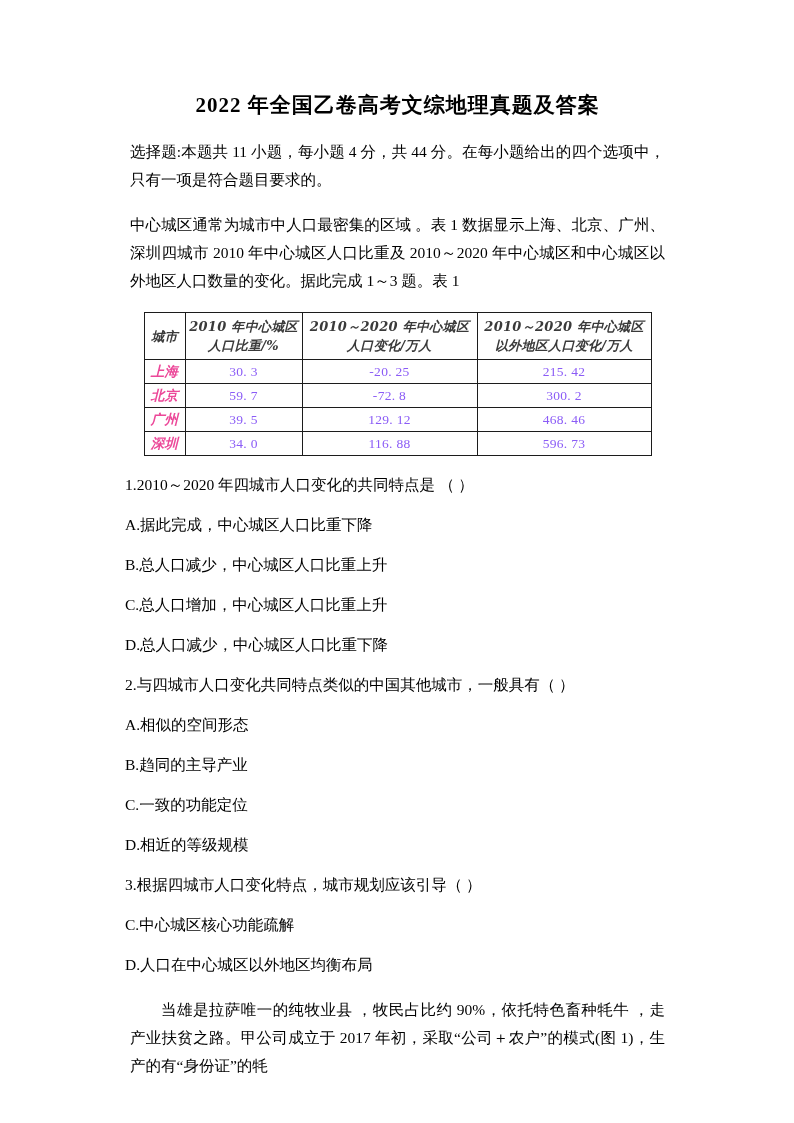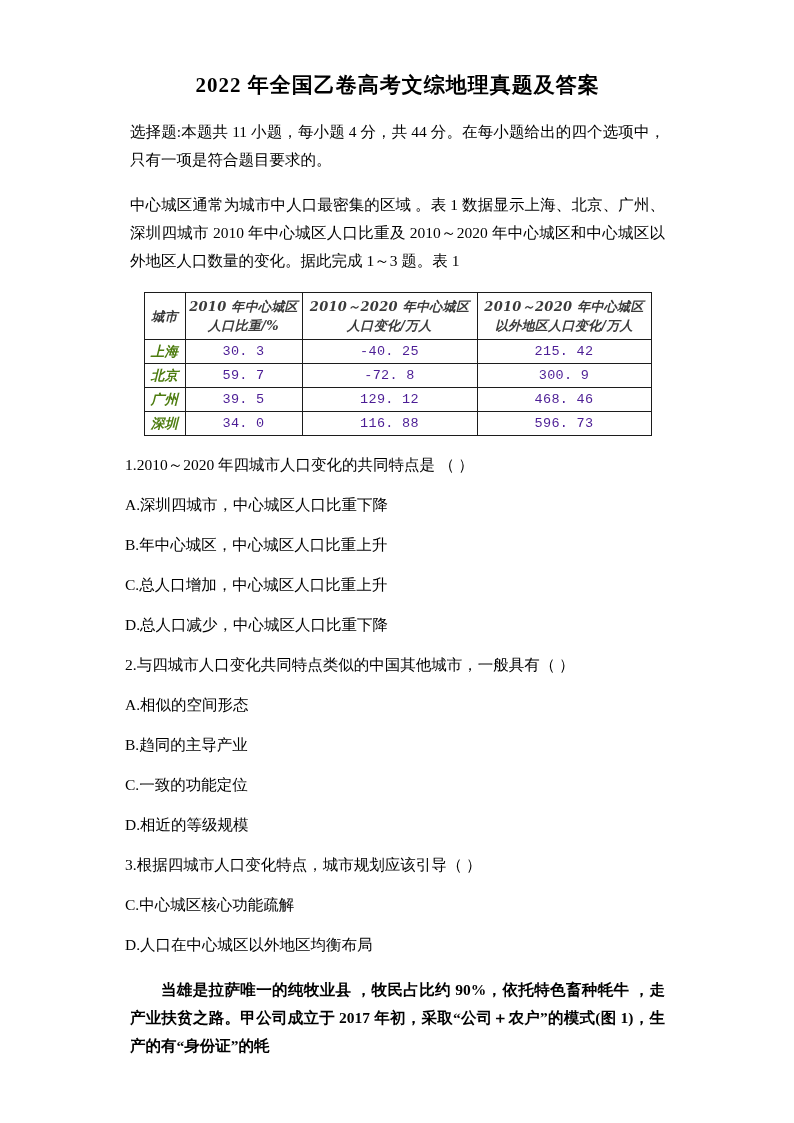--- a/index.html
+++ b/index.html
@@ -7,42 +7,41 @@
     padding: 0;
     background: #ffffff;
   }
   .page {
     position: relative;
     width: 794px;
     height: 1123px;
     margin: 0 auto;
     background: #ffffff;
     box-sizing: border-box;
-    padding: 70px 112px 0 113px;
+    padding: 90px 112px 0 113px;
     font-family: "Liberation Serif", "DejaVu Serif", serif;
     font-size: 15.5px;
     color: #000000;
     overflow: hidden;
   }
   .title {
     font-size: 21px;
     font-weight: bold;
     text-align: center;
     line-height: 30px;
     margin: 0 0 18px 0;
     letter-spacing: 1px;
   }
   .para {
     margin: 17px;
     line-height: 28px;
     text-align: justify;
   }
   .para.indent {
     text-indent: 2em;
-    font-weight: bold;
   }
   .line {
     margin: 12px;
     line-height: 28px;
     text-align: left;
   }
   .data-table {
     border-collapse: collapse;
     table-layout: fixed;
     width: 507px;
@@ -65,30 +64,30 @@
     font-style: italic;
     font-weight: bold;
     font-size: 13px;
     line-height: 19px;
     color: #3a3a3a;
     white-space: pre-line;
     letter-spacing: 0.3px;
   }
   .data-table td {
     height: 23px;
-    font-family: Liberation Mono, monospace;
+    font-family: Liberation Serif, serif;
     font-size: 13.5px;
-    color: #4c1d95;
+    color: #8b5cf6;
     letter-spacing: 0.3px;
   }
   .data-table td.city {
     font-family: "DejaVu Serif", serif;
     font-style: italic;
     font-weight: bold;
-    color: #4d7c0f;
+    color: #ec4899;
   }
   .question-block {
     margin: 0;
   }
 </style>
 </head>
 <body>
 
 <div class="page">
 
@@ -113,48 +112,48 @@
         <th>2010～2020 年中心城区
 人口变化/万人</th>
         <th>2010～2020 年中心城区
 以外地区人口变化/万人</th>
       </tr>
     </thead>
     <tbody>
       <tr>
         <td class="city">上海</td>
         <td>30. 3</td>
-        <td>-40. 25</td>
+        <td>-20. 25</td>
         <td>215. 42</td>
       </tr>
       <tr>
         <td class="city">北京</td>
         <td>59. 7</td>
         <td>-72. 8</td>
-        <td>300. 9</td>
+        <td>300. 2</td>
       </tr>
       <tr>
         <td class="city">广州</td>
         <td>39. 5</td>
         <td>129. 12</td>
         <td>468. 46</td>
       </tr>
       <tr>
         <td class="city">深圳</td>
         <td>34. 0</td>
         <td>116. 88</td>
         <td>596. 73</td>
       </tr>
     </tbody>
   </table>
 
   <section class="question-block">
     <p class="line">1.2010～2020 年四城市人口变化的共同特点是 （  ）</p>
-    <p class="line">A.深圳四城市，中心城区人口比重下降</p>
-    <p class="line">B.年中心城区，中心城区人口比重上升</p>
+    <p class="line">A.据此完成，中心城区人口比重下降</p>
+    <p class="line">B.总人口减少，中心城区人口比重上升</p>
     <p class="line">C.总人口增加，中心城区人口比重上升</p>
     <p class="line">D.总人口减少，中心城区人口比重下降</p>
   </section>
 
   <section class="question-block">
     <p class="line">2.与四城市人口变化共同特点类似的中国其他城市，一般具有（  ）</p>
     <p class="line">A.相似的空间形态</p>
     <p class="line">B.趋同的主导产业</p>
     <p class="line">C.一致的功能定位</p>
     <p class="line">D.相近的等级规模</p>

